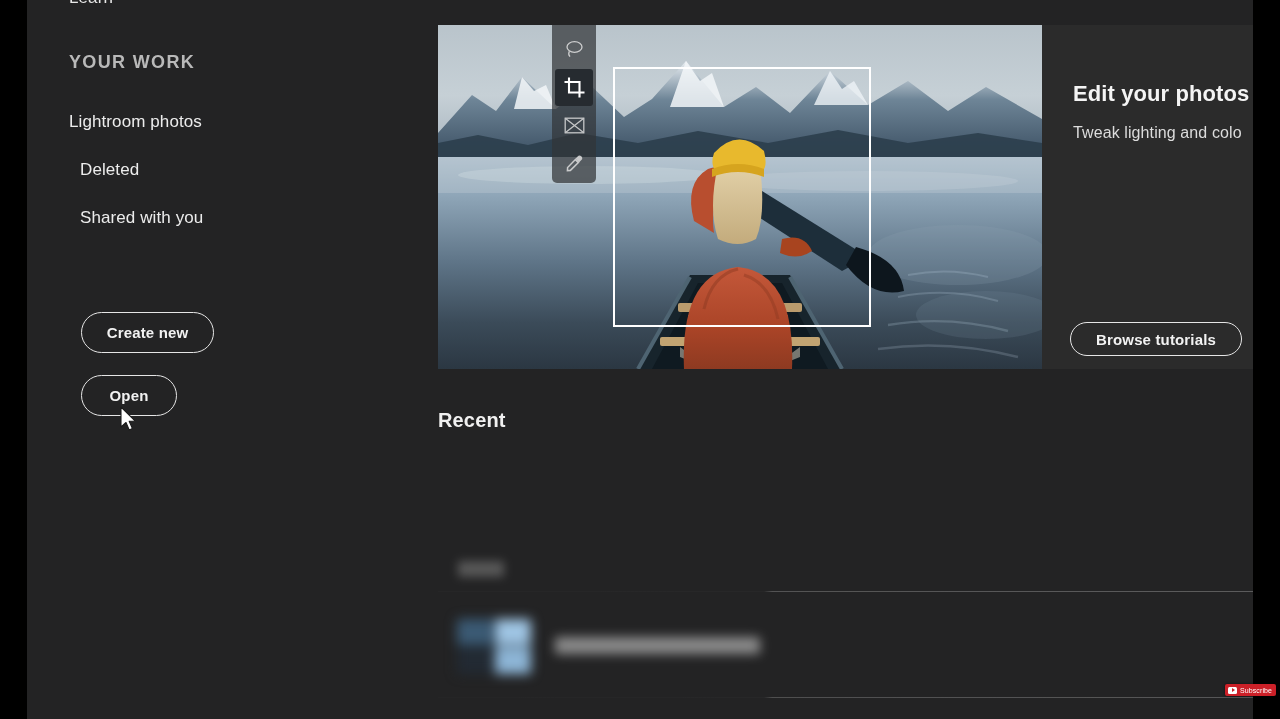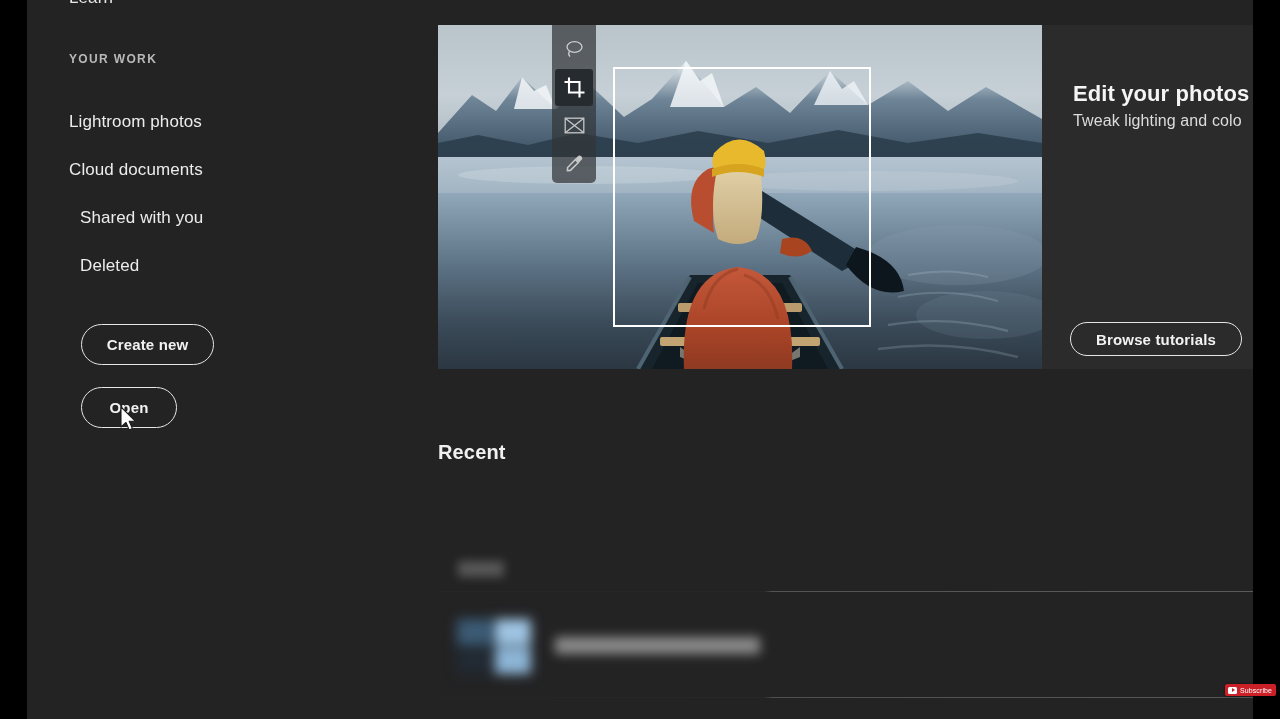--- a/index.html
+++ b/index.html
@@ -49,21 +49,21 @@
   .nav-learn {
     position: absolute;
     left: 42px; top: -12px;
     font-size: 17px;
     color: #e8e8e8;
     letter-spacing: .1px;
   }
   .section-label {
     position: absolute;
     left: 42px; top: 52px;
-    font-size: 12px;
+    font-size: 18px;
     font-weight: 700;
     letter-spacing: 1.35px;
     color: #b9b9b9;
   }
   .nav-list {
     position: absolute;
     left: 0; top: 98px;
     width: 411px;
   }
   .nav-item {
@@ -73,21 +73,21 @@
     padding: 0 0 0 42px;
     height: 48px;
     line-height: 48px;
     letter-spacing: .1px;
     white-space: nowrap;
   }
   .nav-item.sub { padding-left: 53px; }
 
   .btn-stack {
     position: absolute;
-    left: 54px; top: 324px;
+    left: 54px; top: 312px;
   }
   .pill {
     display: inline-flex;
     align-items: center;
     justify-content: center;
     border: 1.6px solid #e6e6e6;
     border-radius: 999px;
     color: #f2f2f2;
     font-size: 15px;
     font-weight: 700;
@@ -179,42 +179,41 @@
     position: absolute;
     left: 31px; top: 56px;
     font-size: 22px;
     font-weight: 700;
     color: #f4f4f4;
     white-space: nowrap;
     letter-spacing: .1px;
   }
   .hero-sub {
     position: absolute;
-    left: 31px; top: 87px;
+    left: 31px; top: 99px;
     font-size: 16px;
     color: #dcdcdc;
     white-space: nowrap;
     letter-spacing: .1px;
   }
   .hero-cta {
     position: absolute;
     left: 632px; top: 297px;
     width: 172px; height: 34px;
     z-index: 14;
   }
 
   
   .recent-title {
     position: absolute;
     left: 0; top: 409px;
     font-size: 20px;
     font-weight: 700;
     color: #f0f0f0;
     letter-spacing: .15px;
-    margin-top: 32px;
   }
 
   .skeleton {
     position: absolute;
     left: 0; top: 455px;
     width: 815px; height: 264px;
   }
   .sk-chip {
     position: absolute;
     left: 20px; top: 106px;
@@ -305,23 +304,22 @@
   <div class="surface">
 
     <div class="sidebar">
 
       <div class="nav-learn">Learn</div>
 
       <div class="section-label">YOUR WORK</div>
 
       <div class="nav-list">
         <div class="nav-item">Lightroom photos</div>
-        <div class="nav-item">Cloud documents</div>
+        <div class="nav-item sub">Deleted</div>
         <div class="nav-item sub">Shared with you</div>
-        <div class="nav-item sub">Deleted</div>
       </div>
 
       <div class="btn-stack">
         <div class="pill btn-create">Create new</div>
         <br>
         <div class="pill btn-open">Open</div>
       </div>
 
       <svg class="cursor" viewBox="0 0 18 26">
         <path d="M1,1 L1,21 L6,16.5 L9.2,24 L12.4,22.5 L9.2,15.3 L15.5,15.3 Z" fill="#ffffff" stroke="#1b1b1b" stroke-width="1.1" stroke-linejoin="round"></path>

